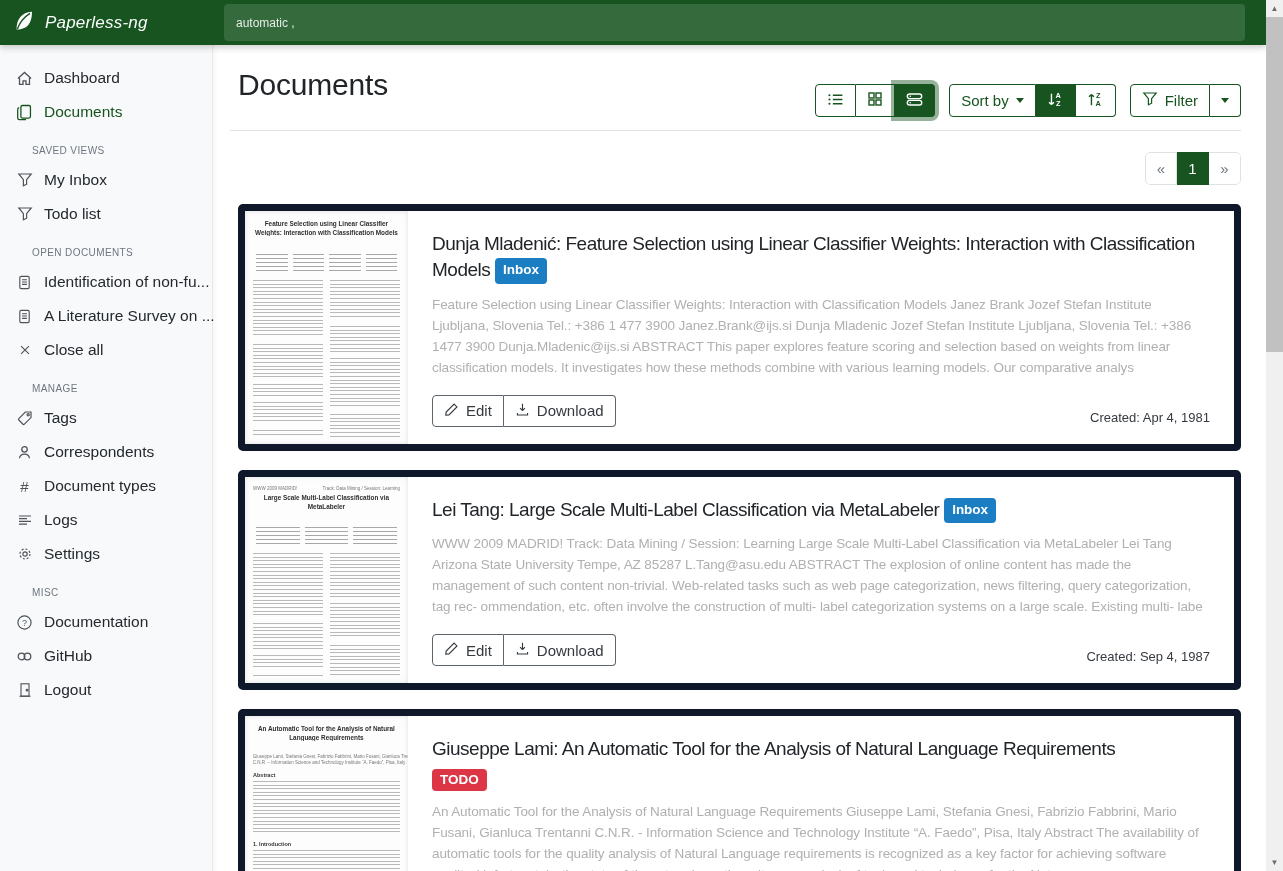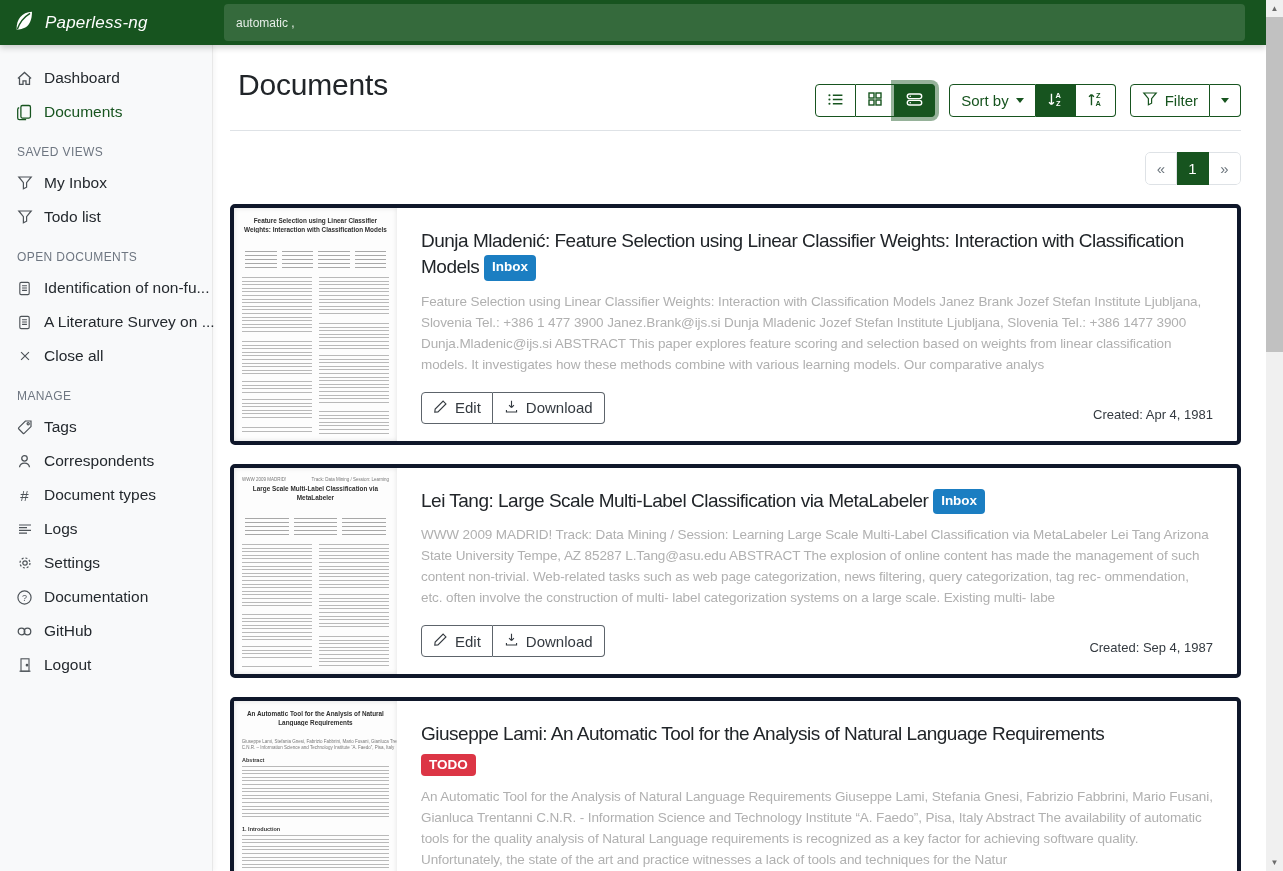--- a/index.html
+++ b/index.html
@@ -22,21 +22,21 @@
   .nav-search { flex:1; margin:0 21px 0 11px; }
   .nav-search input { width:100%; height:37px; background:rgba(255,255,255,.13); border:none; border-radius:4px;
     color:#e7eee8; font-size:12px; padding:0 12px; font-family:inherit; outline:none; }
 
   
   .sidebar { position:absolute; top:45px; left:0; width:213px; bottom:0; background:#f8f9fa;
     border-right:1px solid #e8e8e8; box-shadow:2px 0 4px rgba(0,0,0,.04); padding-top:16px; z-index:10; }
   .side-item { display:flex; align-items:center; gap:11px; padding:8px 16px; font-size:15.5px; color:#24292e; cursor:pointer; white-space:nowrap; }
   .side-item .icn { width:17px; height:17px; min-width:17px; color:#4d5358; display:flex; align-items:center; justify-content:center; }
   .side-item.active { color:#17541f; } .side-item.active .icn { color:#17541f; }
-  .side-heading { font-size:12px; color:#6e7681; padding:16px 16px 7px 17px; letter-spacing:.4px; }
+  .side-heading { font-size:10px; color:#6e7681; padding:16px 16px 7px 32px; letter-spacing:.4px; }
   .hash-glyph { font-size:15px; line-height:1; color:inherit; }
 
   
   .content { position:absolute; top:45px; left:213px; right:0; bottom:0; padding:23px 25px 0 17px; background:#fff; overflow:hidden; }
   .page-header { display:flex; justify-content:space-between; align-items:flex-start; border-bottom:1px solid #dee2e6; padding:0 0 13px 8px; }
   .page-title { font-size:30px; font-weight:400; color:#212529; letter-spacing:-.2px; }
 
   .toolbar { display:flex; gap:14px; margin-top:16px; }
   .btn-group { display:flex; }
   .btn { height:33px; background:#fff; border:1px solid #17541f; color:#17541f; font-size:15px;
@@ -52,21 +52,21 @@
   .pagination-row { display:flex; justify-content:flex-end; margin:21px 0 0 0; }
   .pagination { display:flex; border-radius:5px; overflow:hidden; }
   .page-cell { min-width:32px; height:33px; display:flex; align-items:center; justify-content:center;
     border:1px solid #dee2e6; color:#6c757d; font-size:15px; background:#fff; cursor:pointer; padding:0 11px; }
   .page-cell + .page-cell { border-left:none; }
   .page-cell:first-child { border-radius:5px 0 0 5px; }
   .page-cell:last-child { border-radius:0 5px 5px 0; }
   .page-cell.active { background:#17541f; border-color:#17541f; color:#fff; }
 
   
-  .doc-card { display:flex; border:4px solid #0f172a; border-radius:5px; margin-top:19px; background:#fff; overflow:hidden; }
+  .doc-card { display:flex; border:7px solid #0f172a; border-radius:5px; margin-top:19px; background:#fff; overflow:hidden;margin-left:8px; }
   .card-body { flex:1; padding:20px 24px 17px 24px; display:flex; flex-direction:column; }
   .doc-title { font-size:19px; color:#212529; letter-spacing:-.5px; line-height:1.38; font-weight:400; cursor:pointer; }
   .badge { display:inline-block; color:#fff; font-size:13.5px; font-weight:700; padding:3px 8px 4px; border-radius:4px; letter-spacing:0; vertical-align:2px; cursor:pointer; }
   .badge-inbox { background:#1b7ec2; }
   .badge-todo { background:#dc3545; }
   .badge-line { margin-top:6px; }
   .badge-line .badge { vertical-align:baseline; }
   .doc-excerpt { margin-top:10px; font-size:13.5px; letter-spacing:-.1px; line-height:21px; color:#b0b0b0; }
   .doc-footer { margin-top:17px; display:flex; justify-content:space-between; align-items:flex-end; }
   .btn-sec { height:32px; border:1px solid #5d646b; color:#343a40; background:#fff; font-size:15px;
@@ -211,20 +211,21 @@
     <div class="side-item">
       <span class="icn">
           <svg width="16" height="16" viewBox="0 0 16 16" fill="none" stroke="currentColor" stroke-width="1.2">
             <circle cx="8" cy="8" r="2.2"></circle>
             <circle cx="8" cy="8" r="5" stroke-dasharray="2 1.9"></circle>
           </svg>
         </span>
       <span>Settings</span>
     </div>
 
+    <div class="side-heading">MISC</div>
     <div class="side-item">
       <span class="icn">
           <svg width="17" height="17" viewBox="0 0 16 16" fill="none" stroke="currentColor" stroke-width="1.1">
             <circle cx="8" cy="8" r="6.2"></circle>
             <text x="8" y="11" font-size="8.5" text-anchor="middle" fill="currentColor" stroke="none" font-family="Liberation Sans,sans-serif">?</text>
           </svg>
         </span>
       <span>Documentation</span>
     </div>
     <div class="side-item">

